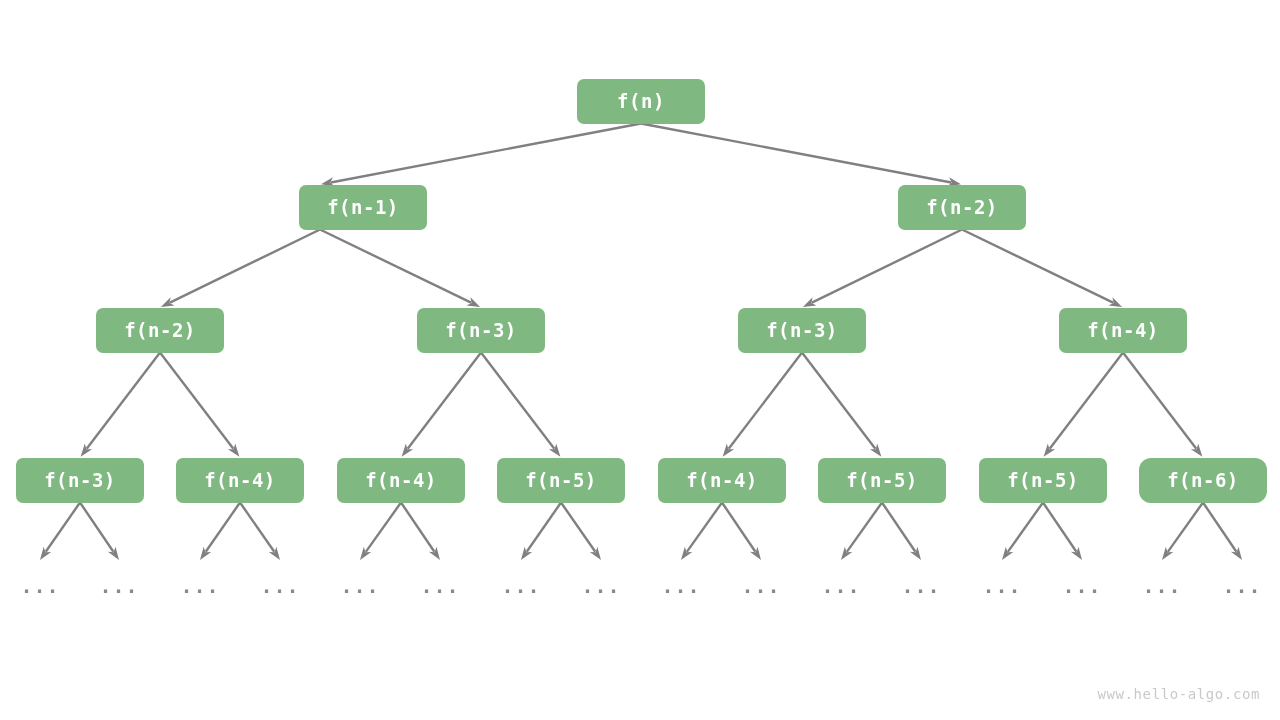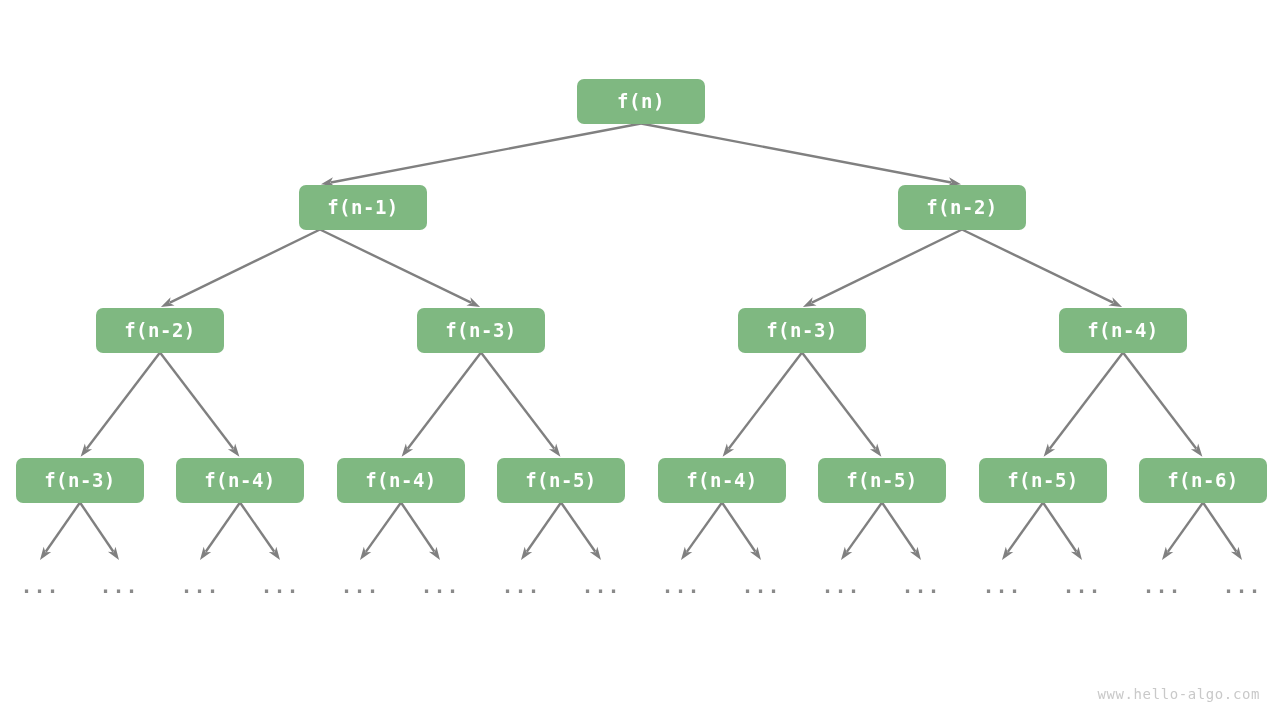--- a/index.html
+++ b/index.html
@@ -202,21 +202,21 @@
       <div class="node" style="left: 417px; top: 307.5px; width: 128px; height: 45px; background: rgb(127, 184, 129); color: rgb(255, 255, 255);">f(n-3)</div>
       <div class="node" style="left: 738px; top: 307.5px; width: 128px; height: 45px; background: rgb(127, 184, 129); color: rgb(255, 255, 255);">f(n-3)</div>
       <div class="node" style="left: 1059px; top: 307.5px; width: 128px; height: 45px; background: rgb(127, 184, 129); color: rgb(255, 255, 255);">f(n-4)</div>
       <div class="node" style="left: 16px; top: 457.5px; width: 128px; height: 45px; background: rgb(127, 184, 129); color: rgb(255, 255, 255);">f(n-3)</div>
       <div class="node" style="left: 176px; top: 457.5px; width: 128px; height: 45px; background: rgb(127, 184, 129); color: rgb(255, 255, 255);">f(n-4)</div>
       <div class="node" style="left: 337px; top: 457.5px; width: 128px; height: 45px; background: rgb(127, 184, 129); color: rgb(255, 255, 255);">f(n-4)</div>
       <div class="node" style="left: 497px; top: 457.5px; width: 128px; height: 45px; background: rgb(127, 184, 129); color: rgb(255, 255, 255);">f(n-5)</div>
       <div class="node" style="left: 658px; top: 457.5px; width: 128px; height: 45px; background: rgb(127, 184, 129); color: rgb(255, 255, 255);">f(n-4)</div>
       <div class="node" style="left: 818px; top: 457.5px; width: 128px; height: 45px; background: rgb(127, 184, 129); color: rgb(255, 255, 255);">f(n-5)</div>
       <div class="node" style="left: 979px; top: 457.5px; width: 128px; height: 45px; background: rgb(127, 184, 129); color: rgb(255, 255, 255);">f(n-5)</div>
-      <div class="node" style="left: 1139px; top: 457.5px; width: 128px; height: 45px; background: rgb(127, 184, 129); color: rgb(255, 255, 255);">f(n-6)</div>
+      <div class="node" style="left: 1139px; top: 457.5px; width: 128px; height: 45px; background: rgb(127, 184, 129); color: rgb(255, 255, 255); border-radius: 12px;">f(n-6)</div>
     </div>
 
   <div id="ellipsis-layer">
       <div class="ellipsis" style="left: 40px; top: 586px; color: rgb(138, 138, 138);">...</div>
       <div class="ellipsis" style="left: 119px; top: 586px; color: rgb(138, 138, 138);">...</div>
       <div class="ellipsis" style="left: 200px; top: 586px; color: rgb(138, 138, 138);">...</div>
       <div class="ellipsis" style="left: 280px; top: 586px; color: rgb(138, 138, 138);">...</div>
       <div class="ellipsis" style="left: 360px; top: 586px; color: rgb(138, 138, 138);">...</div>
       <div class="ellipsis" style="left: 440px; top: 586px; color: rgb(138, 138, 138);">...</div>
       <div class="ellipsis" style="left: 521px; top: 586px; color: rgb(138, 138, 138);">...</div>

